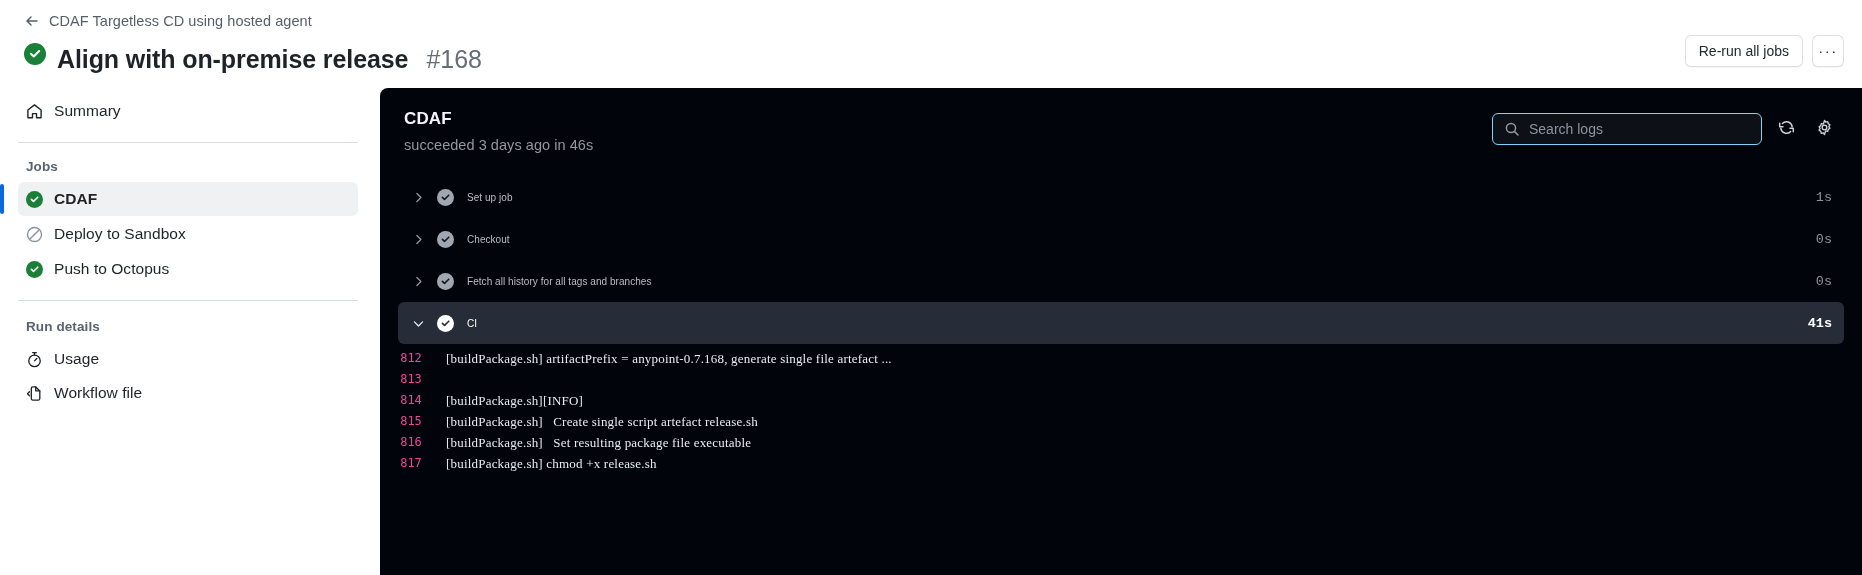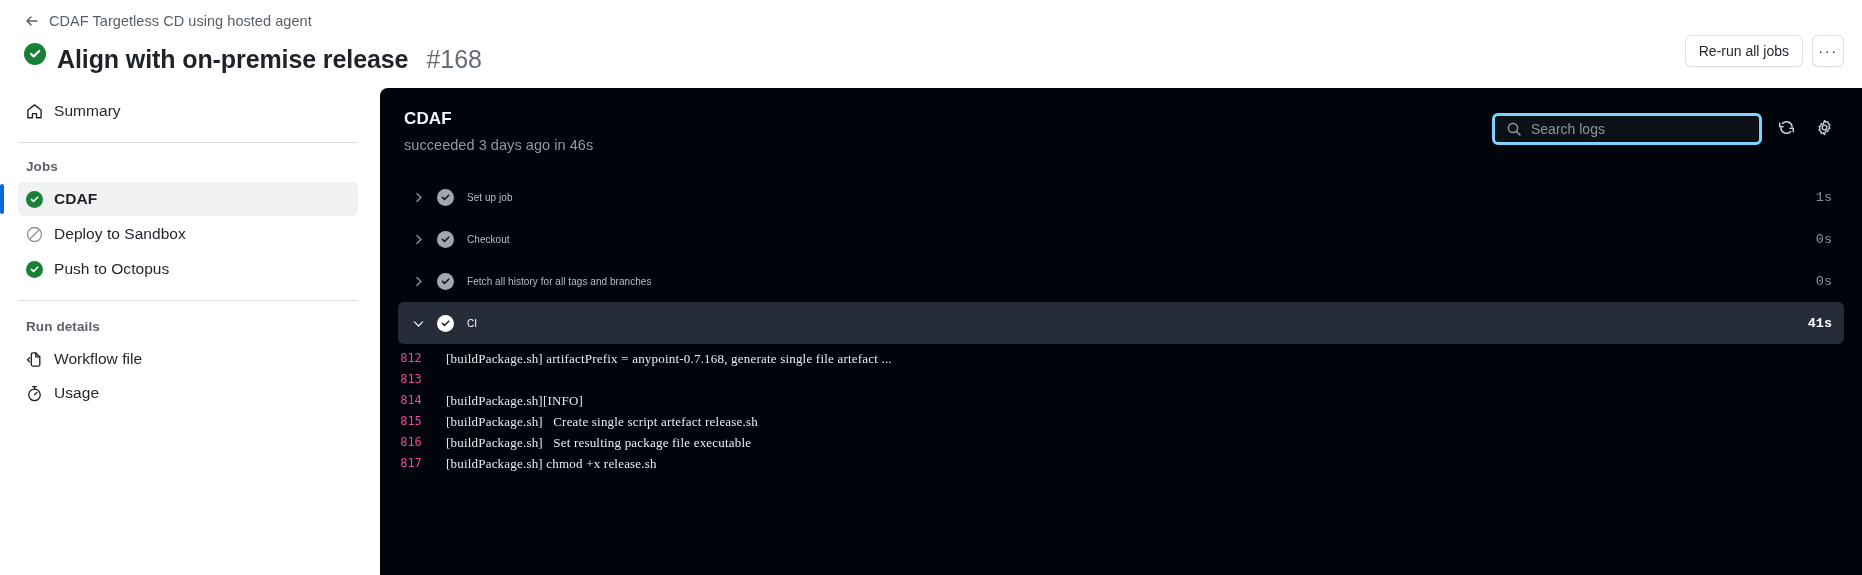--- a/index.html
+++ b/index.html
@@ -226,21 +226,21 @@
     gap: 10px;
     margin-top: 5px;
   }
   .search-box {
     display: flex;
     align-items: center;
     gap: 9px;
     width: 270px;
     height: 32px;
     background: #0d1117;
-    border: 3px solid #7dd3fc;
+    border: 1px solid #7dd3fc;
     border-radius: 6px;
     padding: 0 11px;
     cursor: text;
   }
   .search-box .s-ico { width: 16px; height: 16px; flex: none; color: #9198a1; display:flex; }
   .search-input {
     flex: 1;
     background: transparent;
     border: none;
     outline: none;
@@ -398,39 +398,39 @@
       </svg>
       <span>Push to Octopus</span>
     </div>
 
     <div class="divider"></div>
 
     <div class="section-label rundetails-label">Run details</div>
 
     <div class="nav-item">
       <span class="nav-ico">
-        <svg width="17" height="17" viewBox="0 0 16 16" fill="none" stroke="currentColor" stroke-width="1.25" stroke-linecap="round" stroke-linejoin="round">
-          <path d="M9.2 1.8H6.4A1.4 1.4 0 0 0 5 3.2v9.6a1.4 1.4 0 0 0 1.4 1.4h5.2a1.4 1.4 0 0 0 1.4-1.4V5.6z"></path>
-          <path d="M9.2 1.8v3.8H13"></path>
-          <path d="M3.3 6.3 1.4 8.2l1.9 1.9"></path>
-        </svg>
-      </span>
-      <span>Workflow file</span>
-    </div>
-
-    <div class="nav-item">
-      <span class="nav-ico">
         <svg width="17" height="17" viewBox="0 0 16 16" fill="none" stroke="currentColor" stroke-width="1.25" stroke-linecap="round">
           <circle cx="8" cy="9.3" r="5.4"></circle>
           <path d="M8 9.3 10.2 7"></path>
           <path d="M6.3 1.6h3.4"></path>
           <path d="M8 1.6v2.3"></path>
         </svg>
       </span>
       <span>Usage</span>
+    </div>
+
+    <div class="nav-item">
+      <span class="nav-ico">
+        <svg width="17" height="17" viewBox="0 0 16 16" fill="none" stroke="currentColor" stroke-width="1.25" stroke-linecap="round" stroke-linejoin="round">
+          <path d="M9.2 1.8H6.4A1.4 1.4 0 0 0 5 3.2v9.6a1.4 1.4 0 0 0 1.4 1.4h5.2a1.4 1.4 0 0 0 1.4-1.4V5.6z"></path>
+          <path d="M9.2 1.8v3.8H13"></path>
+          <path d="M3.3 6.3 1.4 8.2l1.9 1.9"></path>
+        </svg>
+      </span>
+      <span>Workflow file</span>
     </div>
   </div>
 
   <div class="log-panel">
 
     <div class="log-head">
       <div class="log-head-left">
         <div class="log-job-title">CDAF</div>
         <div class="log-job-sub">succeeded 3 days ago in 46s</div>
       </div>

